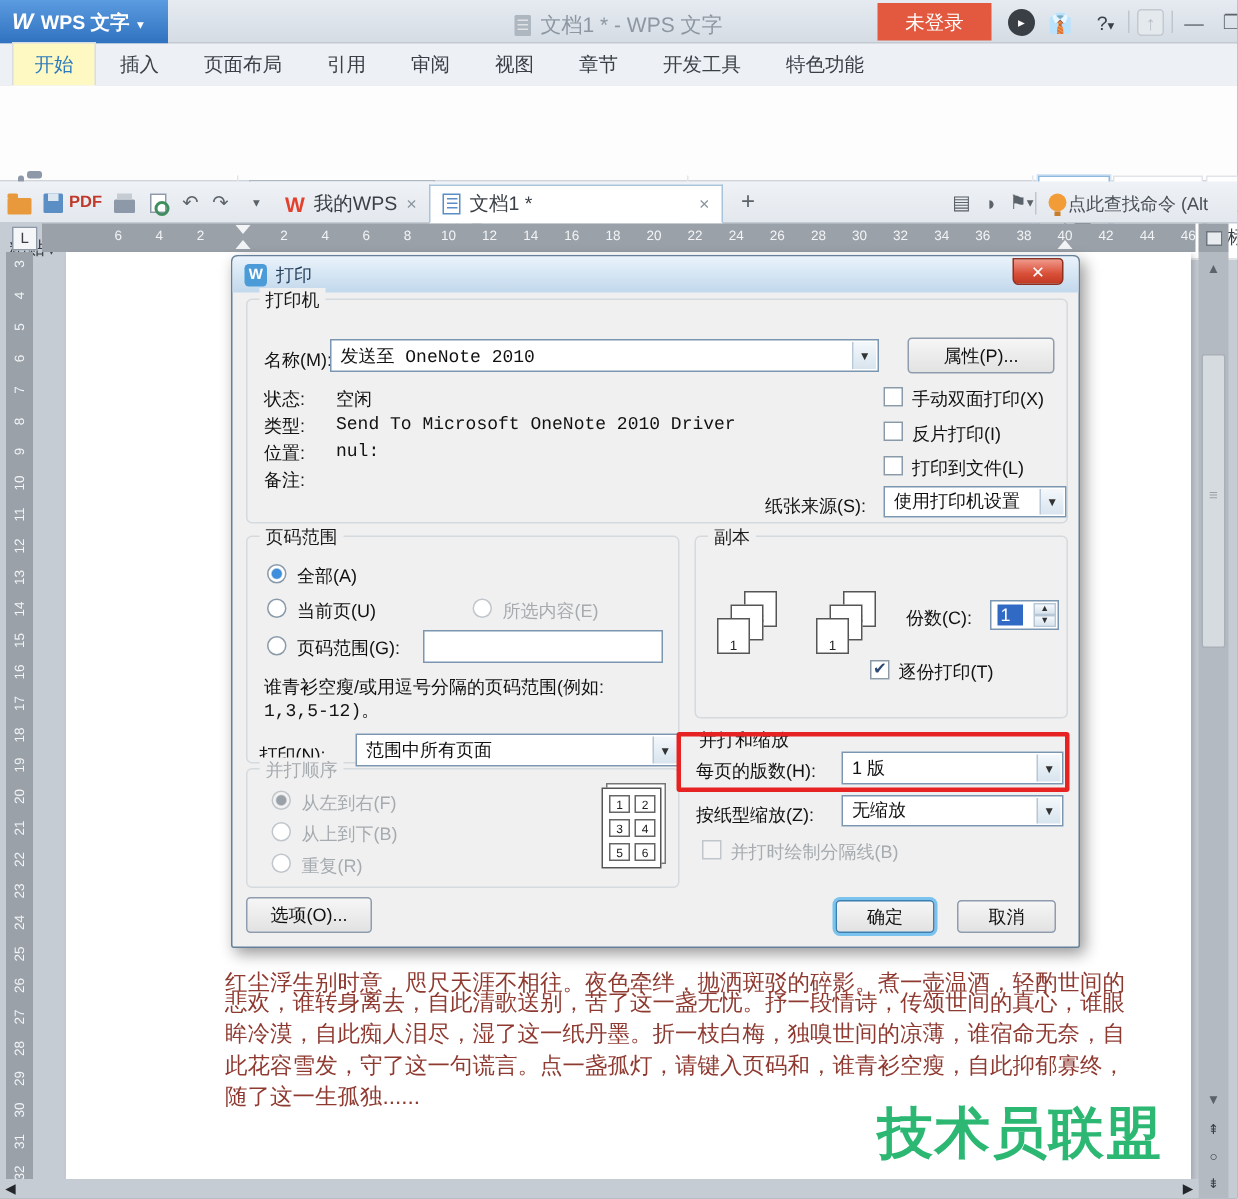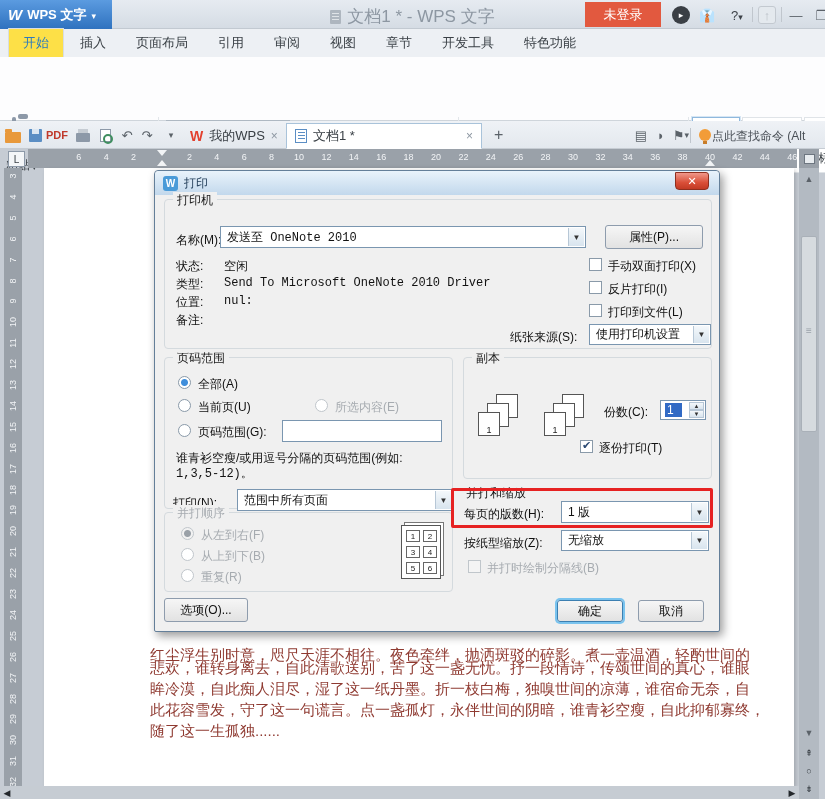--- a/index.html
+++ b/index.html
@@ -7,35 +7,35 @@
   #app{position:relative;width:825px;height:799px;overflow:hidden;background:#c6ccd4;
        font-family:"Liberation Sans","DejaVu Sans",sans-serif;font-size:12px;color:#222;}
   .abs{position:absolute;}
 
   
   .titlebar{left:0;top:0;width:825px;height:29px;background:linear-gradient(#e6ebf1,#d5dce4);border-bottom:1px solid #c2c9d1;}
   .wps-btn{left:0;top:0;width:112px;height:29px;background:linear-gradient(#5b9be0,#2f72bf);
            color:#fff;font-weight:bold;font-size:13px;display:flex;align-items:center;gap:5px;padding:0 8px;cursor:default;}
   .wps-w{font-size:15px;font-weight:800;font-style:italic;}
   .caret:after{content:"▾";font-size:9px;}
-  .doc-title{left:0;top:0;width:825px;height:33px;display:flex;align-items:center;justify-content:center;color:#8d97a2;font-size:17px;gap:6px;pointer-events:none;}
+  .doc-title{left:0;top:0;width:825px;height:33px;display:flex;align-items:center;justify-content:center;color:#8d97a2;font-size:14px;gap:6px;pointer-events:none;}
   .mini-page{width:11px;height:14px;background:#aeb6bf;border-radius:1px;position:relative;}
   .mini-page:after{content:"";position:absolute;left:2px;top:3px;width:7px;height:1px;box-shadow:0 0 0 #fff,0 3px 0 #dfe3e7,0 6px 0 #dfe3e7;background:#dfe3e7;}
   .login-btn{left:585px;top:2px;width:76px;height:25px;background:#e2593f;color:#fff;display:flex;align-items:center;justify-content:center;font-size:13px;cursor:pointer;}
   .tb-ico{top:6px;width:18px;height:18px;display:flex;align-items:center;justify-content:center;color:#3c4147;font-size:13px;}
   .circle-ico{background:#3a3f45;border-radius:50%;color:#fff;font-size:9px;}
   .vsep{top:7px;width:1px;height:15px;background:#c0c6cd;}
   .up-box{border:1px solid #c3c9d0;border-radius:3px;color:#b9bfc6;background:#e4e9ee;}
   .min-glyph:before{content:"—";color:#5b6269;}
   .max-glyph:before{content:"❐";color:#5b6269;}
 
   
   .tabrow{left:0;top:29px;width:825px;height:28px;background:#edf0f4;display:flex;align-items:flex-end;padding-left:8px;gap:2px;}
   .rtab{padding:5px 14px;font-size:13px;color:#3a4046;cursor:pointer;}
-  .rtab.active{background:#fde047;color:#2d7bbd;border:1px solid #d8dde2;border-bottom:none;}
+  .rtab.active{background:#fef9c3;color:#2d7bbd;border:1px solid #d8dde2;border-bottom:none;}
 
   
   .ribbon{left:0;top:57px;width:825px;height:64px;background:#fdfdfe;border-bottom:1px solid #cfd5db;}
   .rsep{top:60px;width:1px;height:56px;background:#e2e6ea;}
   .rlabel{font-size:12px;color:#3a4046;}
   .small-btn{display:flex;align-items:center;gap:2px;color:#3a4046;cursor:pointer;}
   .gray{color:#9aa1a8;}
   .clip-ico{width:22px;height:26px;border:2px solid #8d99a8;border-radius:2px;background:#dfe5ec;position:relative;}
   .clip-ico:before{content:"";position:absolute;left:4px;top:-5px;width:10px;height:5px;background:#8d99a8;border-radius:2px;}
   .clip-ico:after{content:"";position:absolute;right:-6px;bottom:-4px;width:12px;height:12px;background:#7fa7d8;border-radius:1px;}
@@ -409,23 +409,24 @@
       <span class="rvnum" style="top: 567.3px;">30</span>
       <span class="rvnum" style="top: 588.2px;">31</span>
       <span class="rvnum" style="top: 609.1px;">32</span>
     </div>
 
   <div class="abs page"></div>
   <div class="abs" style="left:150px;top:638px;width:645px;height:110px;" id="doc-lines">
       <div class="docline" style="top: 8px;">红尘浮生别时意，咫尺天涯不相往。夜色牵绊，抛洒斑驳的碎影。煮一壶温酒，轻酌世间的</div>
       <div class="docline" style="top: 21px;">悲欢，谁转身离去，自此清歌送别，苦了这一盏无忧。抒一段情诗，传颂世间的真心，谁眼</div>
       <div class="docline" style="top: 42px;">眸冷漠，自此痴人泪尽，湿了这一纸丹墨。折一枝白梅，独嗅世间的凉薄，谁宿命无奈，自</div>
-      <div class="docline" style="top: 63px;">此花容雪发，守了这一句谎言。点一盏孤灯，永伴世间的阴暗，谁青衫空瘦，自此抑郁寡终，</div>
+      <div class="docline" style="top: 63px;">此花容雪发，守了这一句谎言。点一盏孤灯，请键入页码和，谁青衫空瘦，自此抑郁寡终，</div>
       <div class="docline" style="top: 84px;">随了这一生孤独......</div>
     </div>
+  <div class="abs wm-name">技术员联盟</div>
 
   <div class="abs dialog">
     <div class="dlg-title">
       <span class="dlg-wicon">W</span>
       <span>打印</span>
     </div>
     <div class="dlg-close">✕</div>
 
     <div class="grp" style="left:9px;top:28px;width:548px;height:150px;">
       <span class="grp-label">打印机</span>

